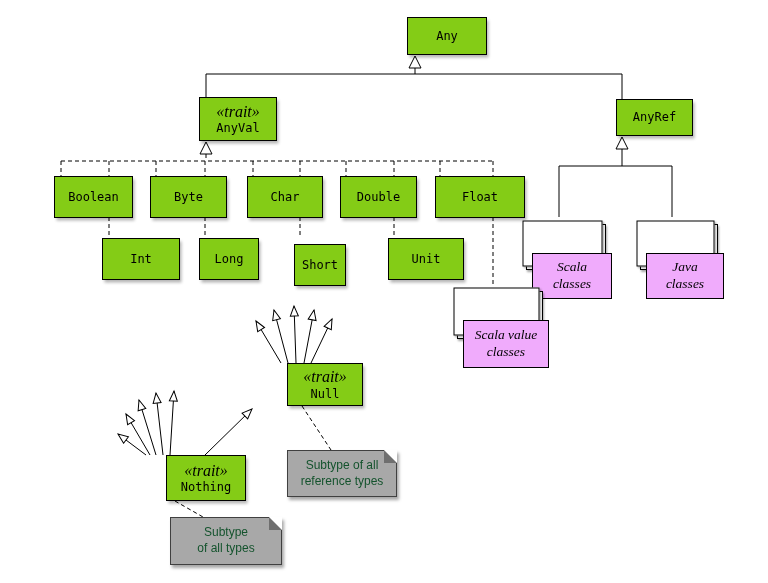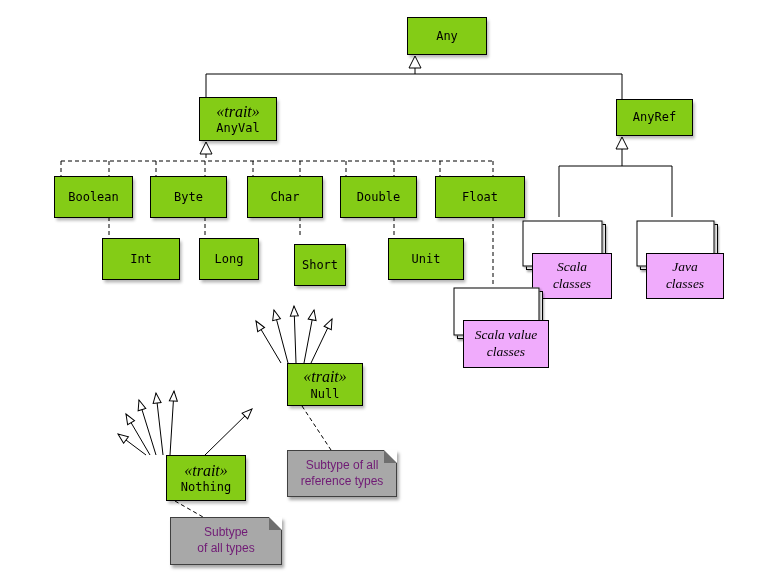--- a/index.html
+++ b/index.html
@@ -35,21 +35,21 @@
     display:flex; align-items:center; justify-content:center;margin-top:36px;
   }
   .stack-label {
     font-family:"Liberation Serif", serif; font-style:italic; font-size:13.5px;
     color:#000; text-align:center; line-height:1.25;
   }
 
   .note {
     position:absolute; z-index:2; background:#a8a8a8; border:1px solid #404040;
     box-shadow:2px 3px 3px rgba(0,0,0,0.35);
-    font-family:"Liberation Sans", sans-serif; font-size:12px; color:#701a75;
+    font-family:"Liberation Sans", sans-serif; font-size:12px; color:#14532d;
     display:flex; flex-direction:column; align-items:center; justify-content:center;
     text-align:center; line-height:1.3;
   }
   .note::before {
     content:""; position:absolute; top:-1px; right:-1px;
     border-style:solid; border-width:0 13px 13px 0;
     border-color:#ffffff #ffffff #6f6f6f #6f6f6f;
   }
 </style>
 </head>

